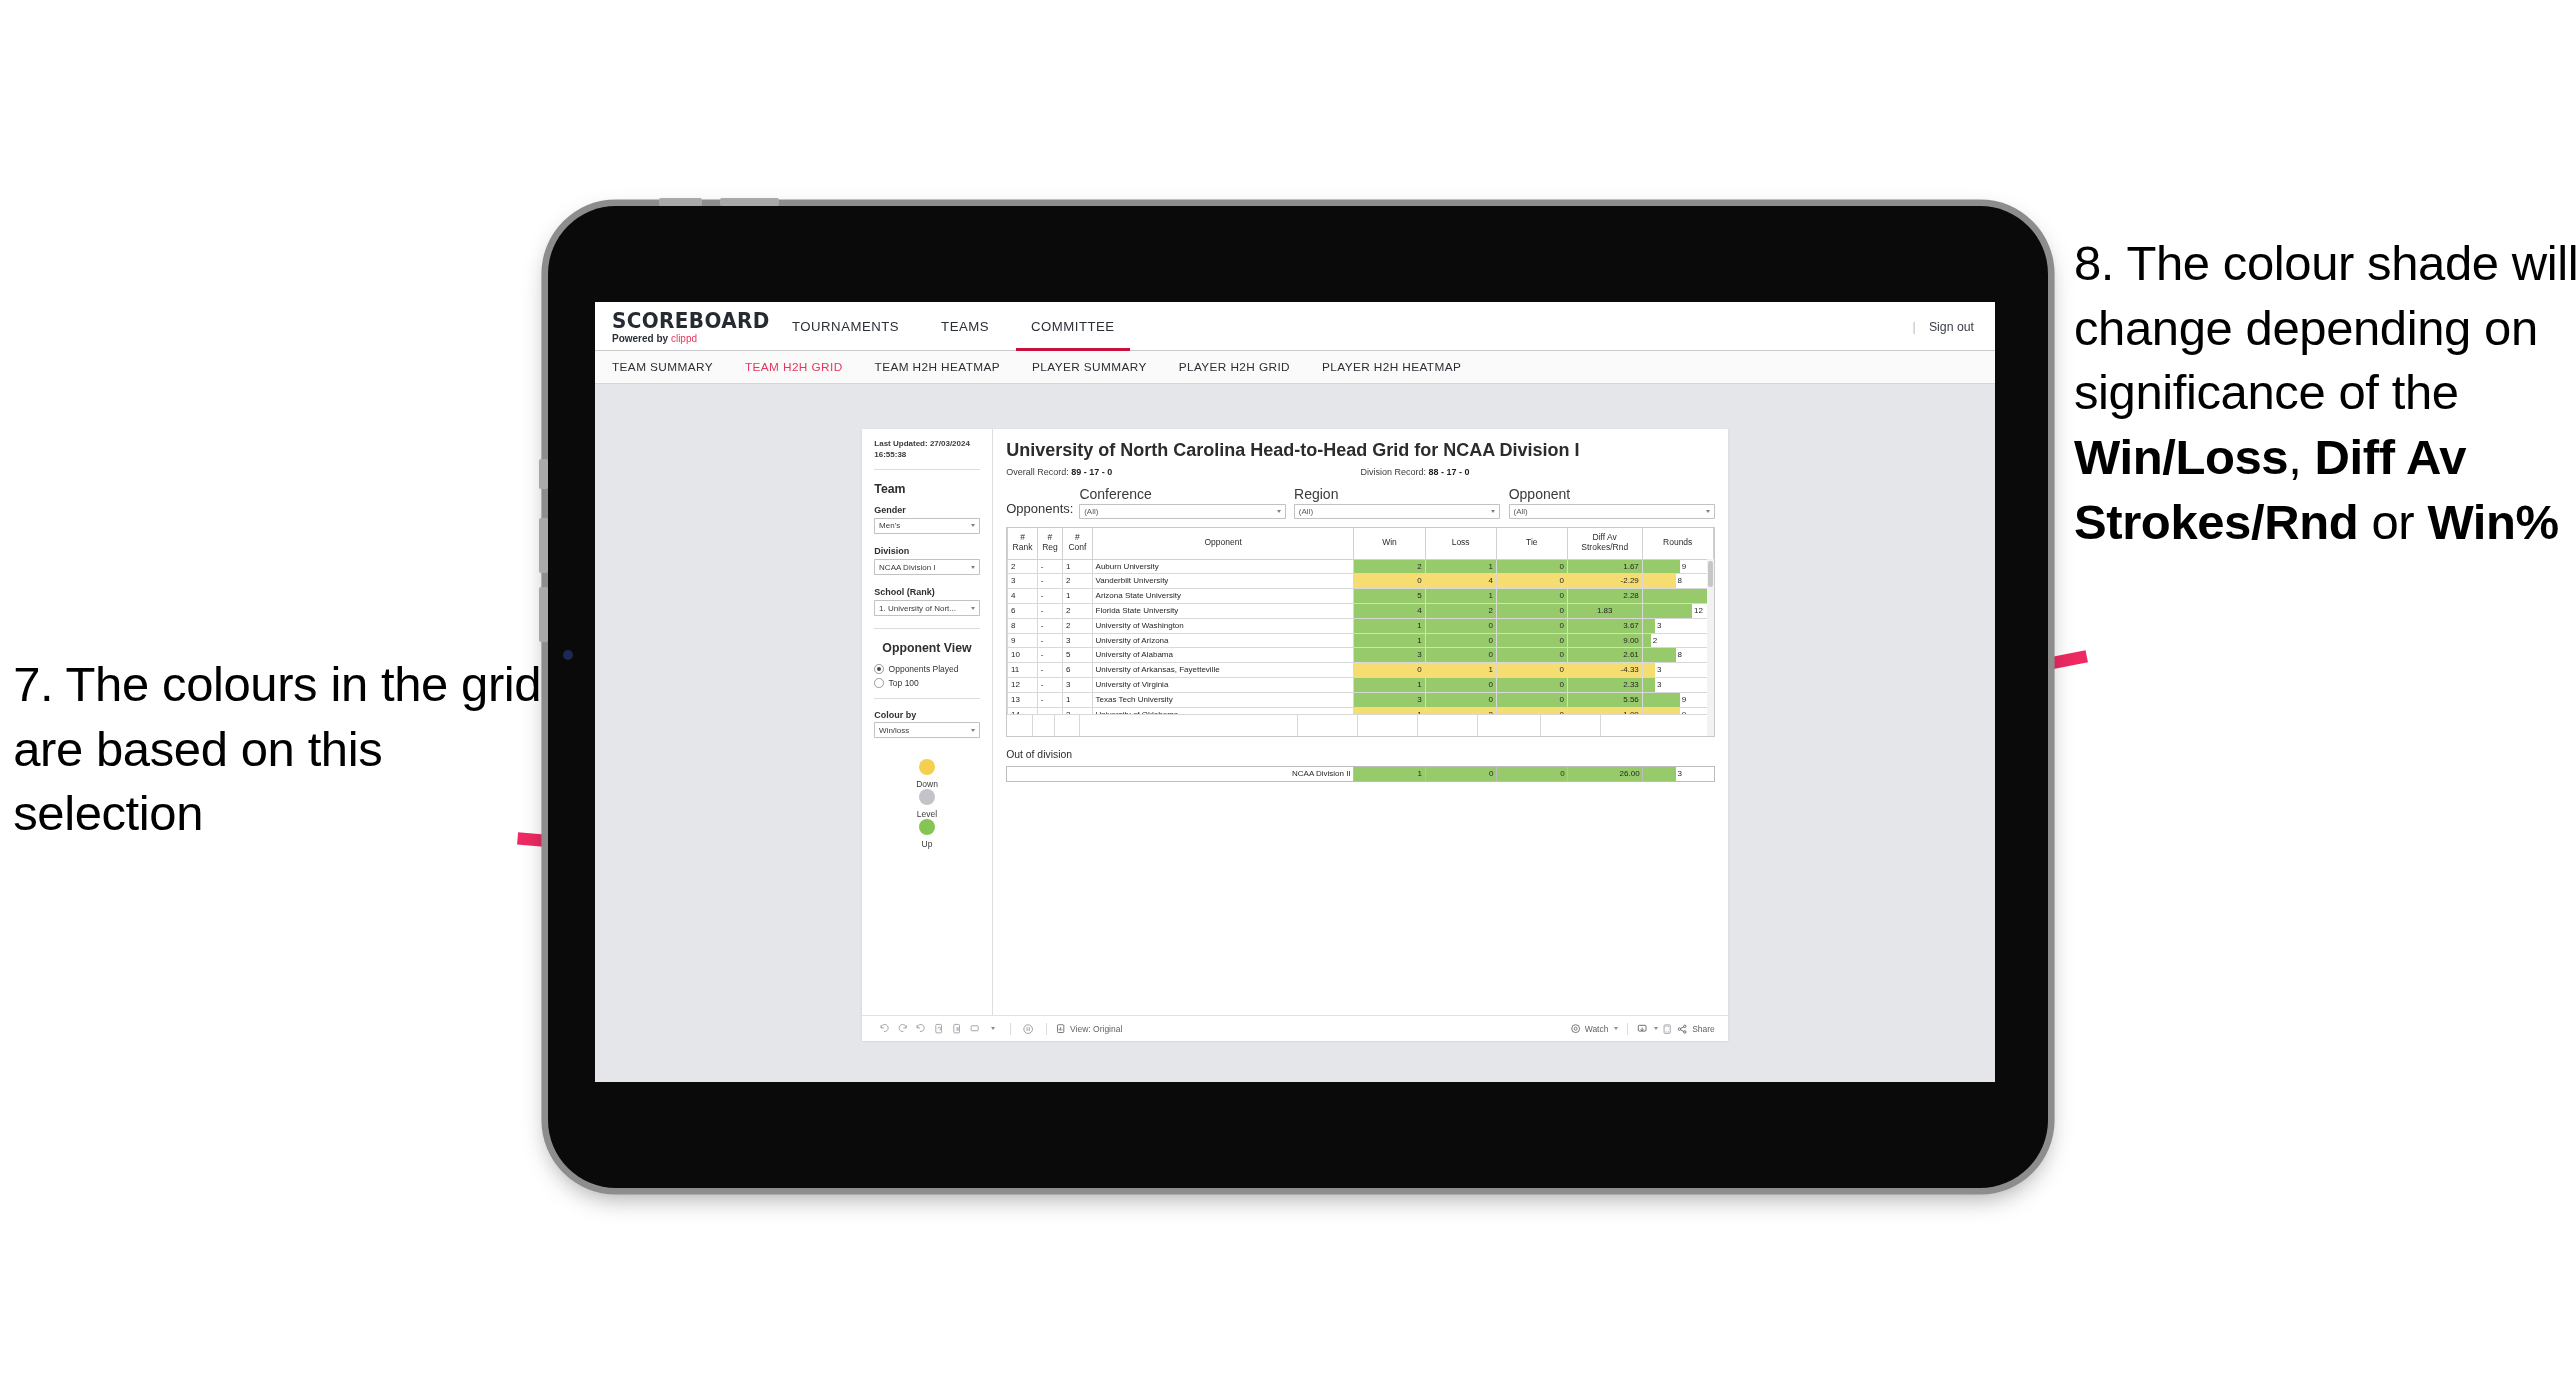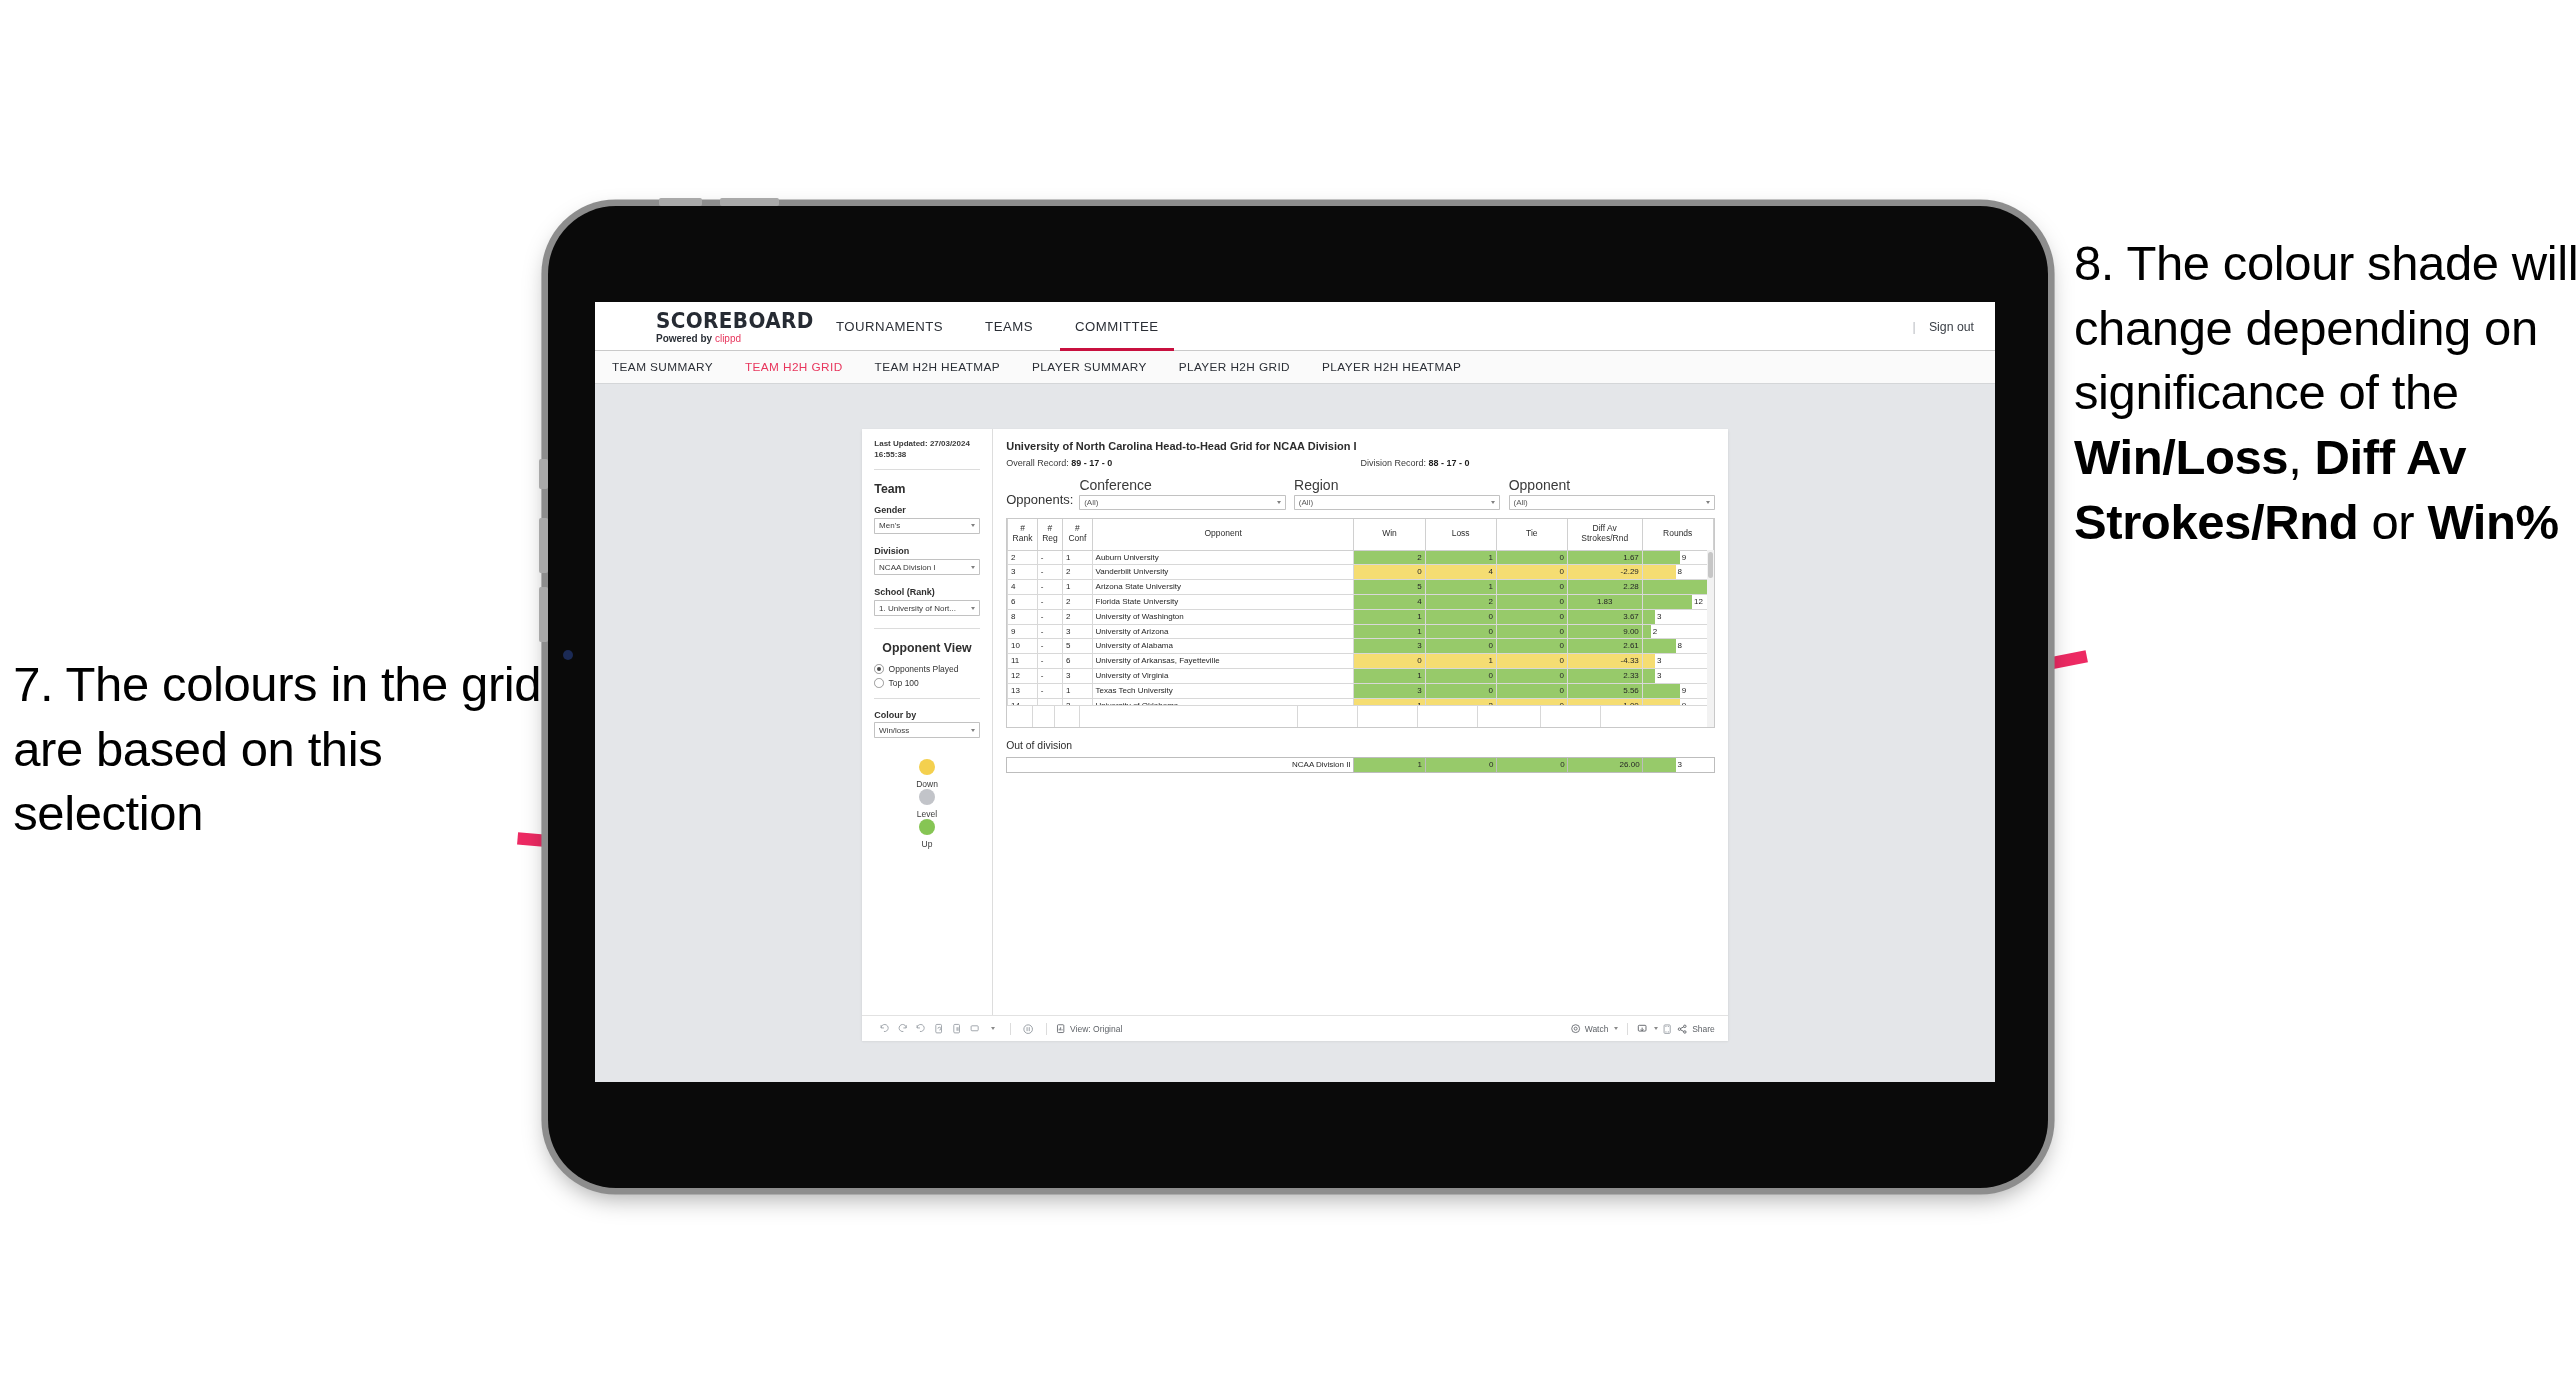--- a/index.html
+++ b/index.html
@@ -72,21 +72,20 @@
     overflow: hidden;
   }
 
   
   #topnav {
     height: 49px;
     background: #ffffff;
     display: flex;
     align-items: stretch;
     position: relative;
-    padding-left: 44px;
   }
   #topnav::after {
     content:"";
     position: absolute; left:0; right:0; bottom:0;
     height: 0.9px; background: #c9c9c9;
   }
   #brand {
     width: 159px;
     padding-left: 17px;
     display: flex; flex-direction: column; justify-content: center;
@@ -265,21 +264,21 @@
   
   #main {
     flex: 1;
     padding: 11.3px 13.2px 0 13.2px;
     box-sizing: border-box;
     min-width: 0;
     display: flex;
     flex-direction: column;
   }
   #viz-title {
-    font-size: 11px;
+    font-size: 18px;
     font-weight: 600;
     color: #2c2c2c;
     margin-bottom: 5.7px;
   }
   #records {
     display: flex;
     font-size: 9px;
     color: #3a3a3a;
     margin-bottom: 9px;
   }

